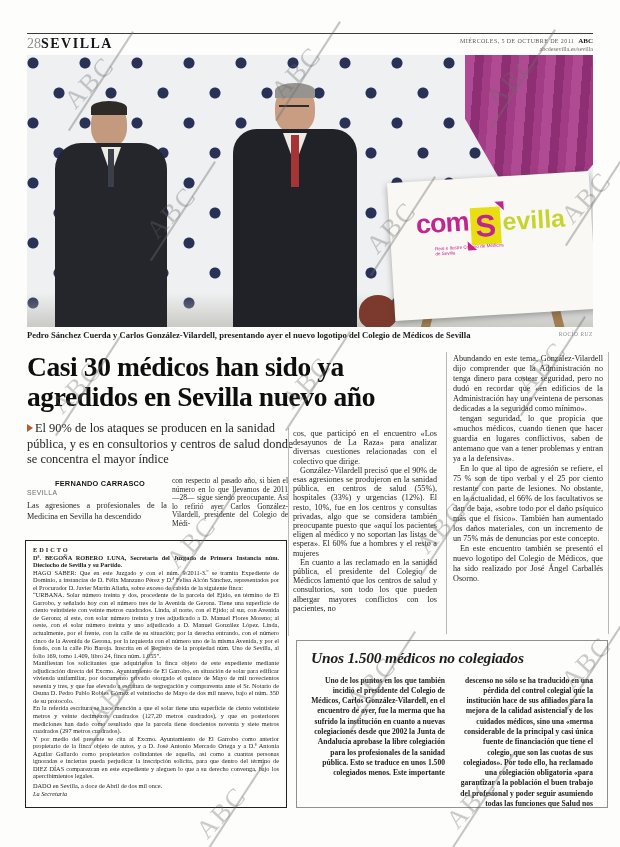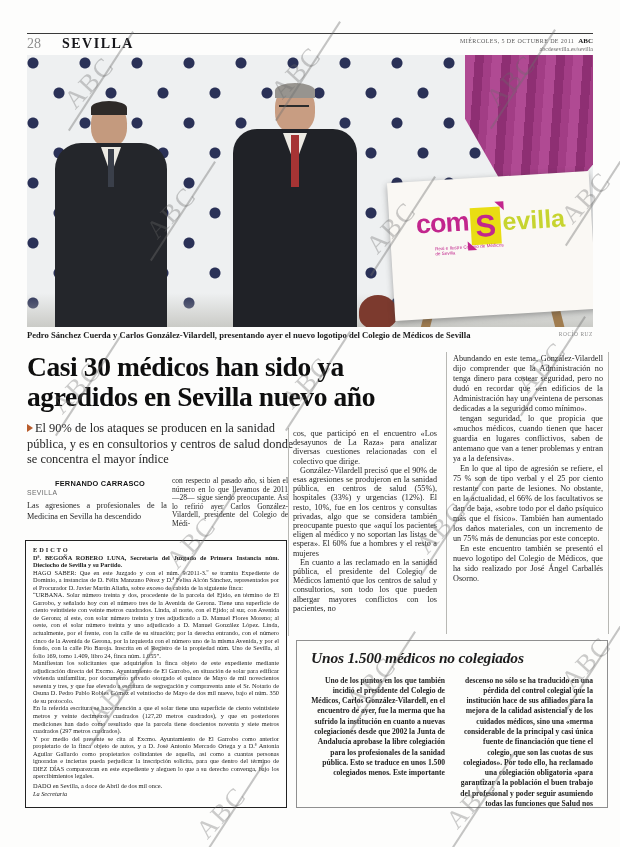--- a/index.html
+++ b/index.html
@@ -1,21 +1,21 @@
 <!DOCTYPE html>
 <html><head>
 <meta charset="utf-8">
 <style>
   html,body{margin:0;padding:0;background:#ffffff;}
   .page{position:relative;width:620px;height:847px;background:#fdfdfc;overflow:hidden;
         font-family:"Liberation Serif",serif;color:#1a1a1a;}
 
   
   .rule-top{position:absolute;left:27px;right:27px;top:33px;height:1px;background:#3a3a3a;}
-  .mast-left{position:absolute;left:27px;top:36px;display:flex;align-items:baseline;gap:21px;}
+  .mast-left{position:absolute;left:27px;top:36px;display:flex;align-items:baseline;gap:0;}
   .mast-num{font-size:14px;color:#8f8f8f;}
   .mast-sec{font-size:14px;font-weight:bold;letter-spacing:1.5px;color:#16161a;}
   .mast-right{position:absolute;right:27px;top:34px;text-align:right;line-height:8px;}
   .mast-date{font-size:6px;letter-spacing:.4px;color:#5a5a5a;}
   .mast-brand{font-size:7px;font-weight:bold;color:#222;margin-left:4px;}
   .mast-site{font-size:6px;color:#6a6a6a;}
 
   
   .photo{position:absolute;left:27px;top:55px;width:566px;height:272px;overflow:hidden;background:#edeff0;}
   .backdrop{position:absolute;inset:0;

